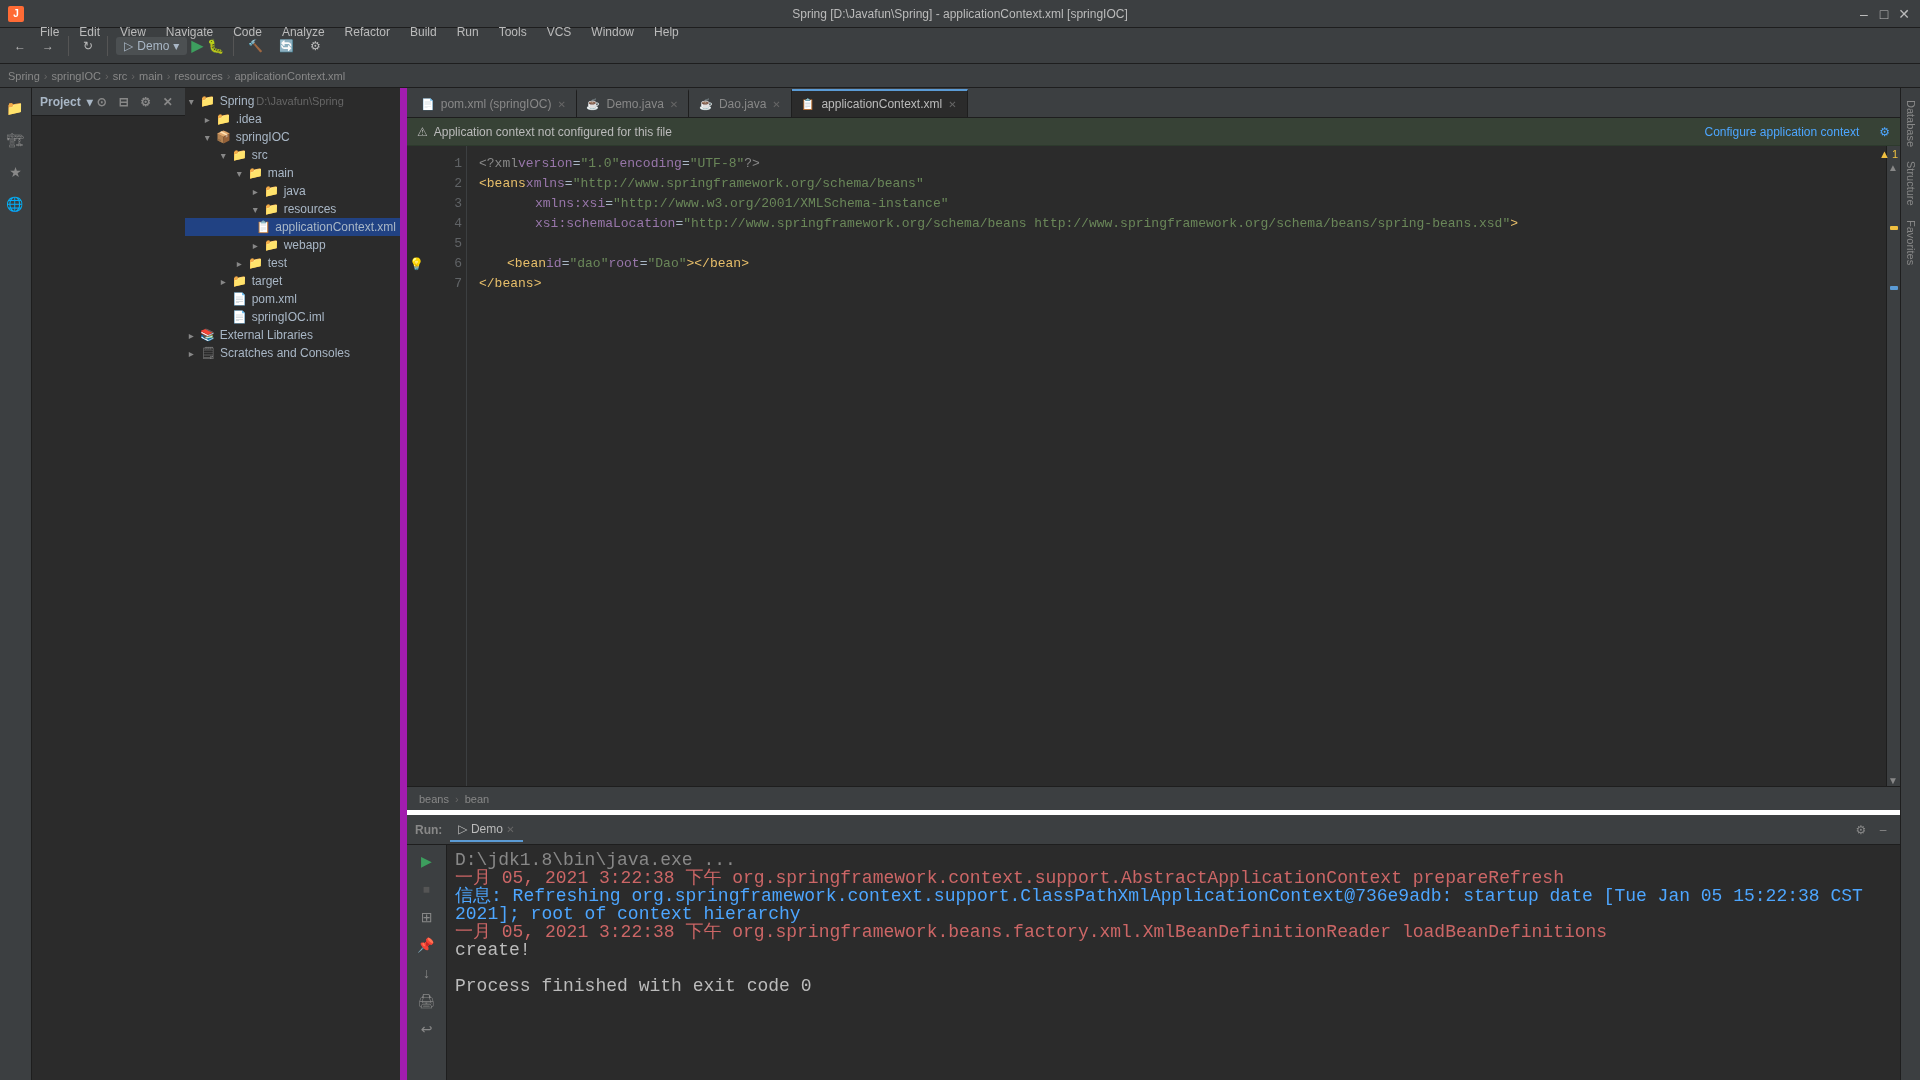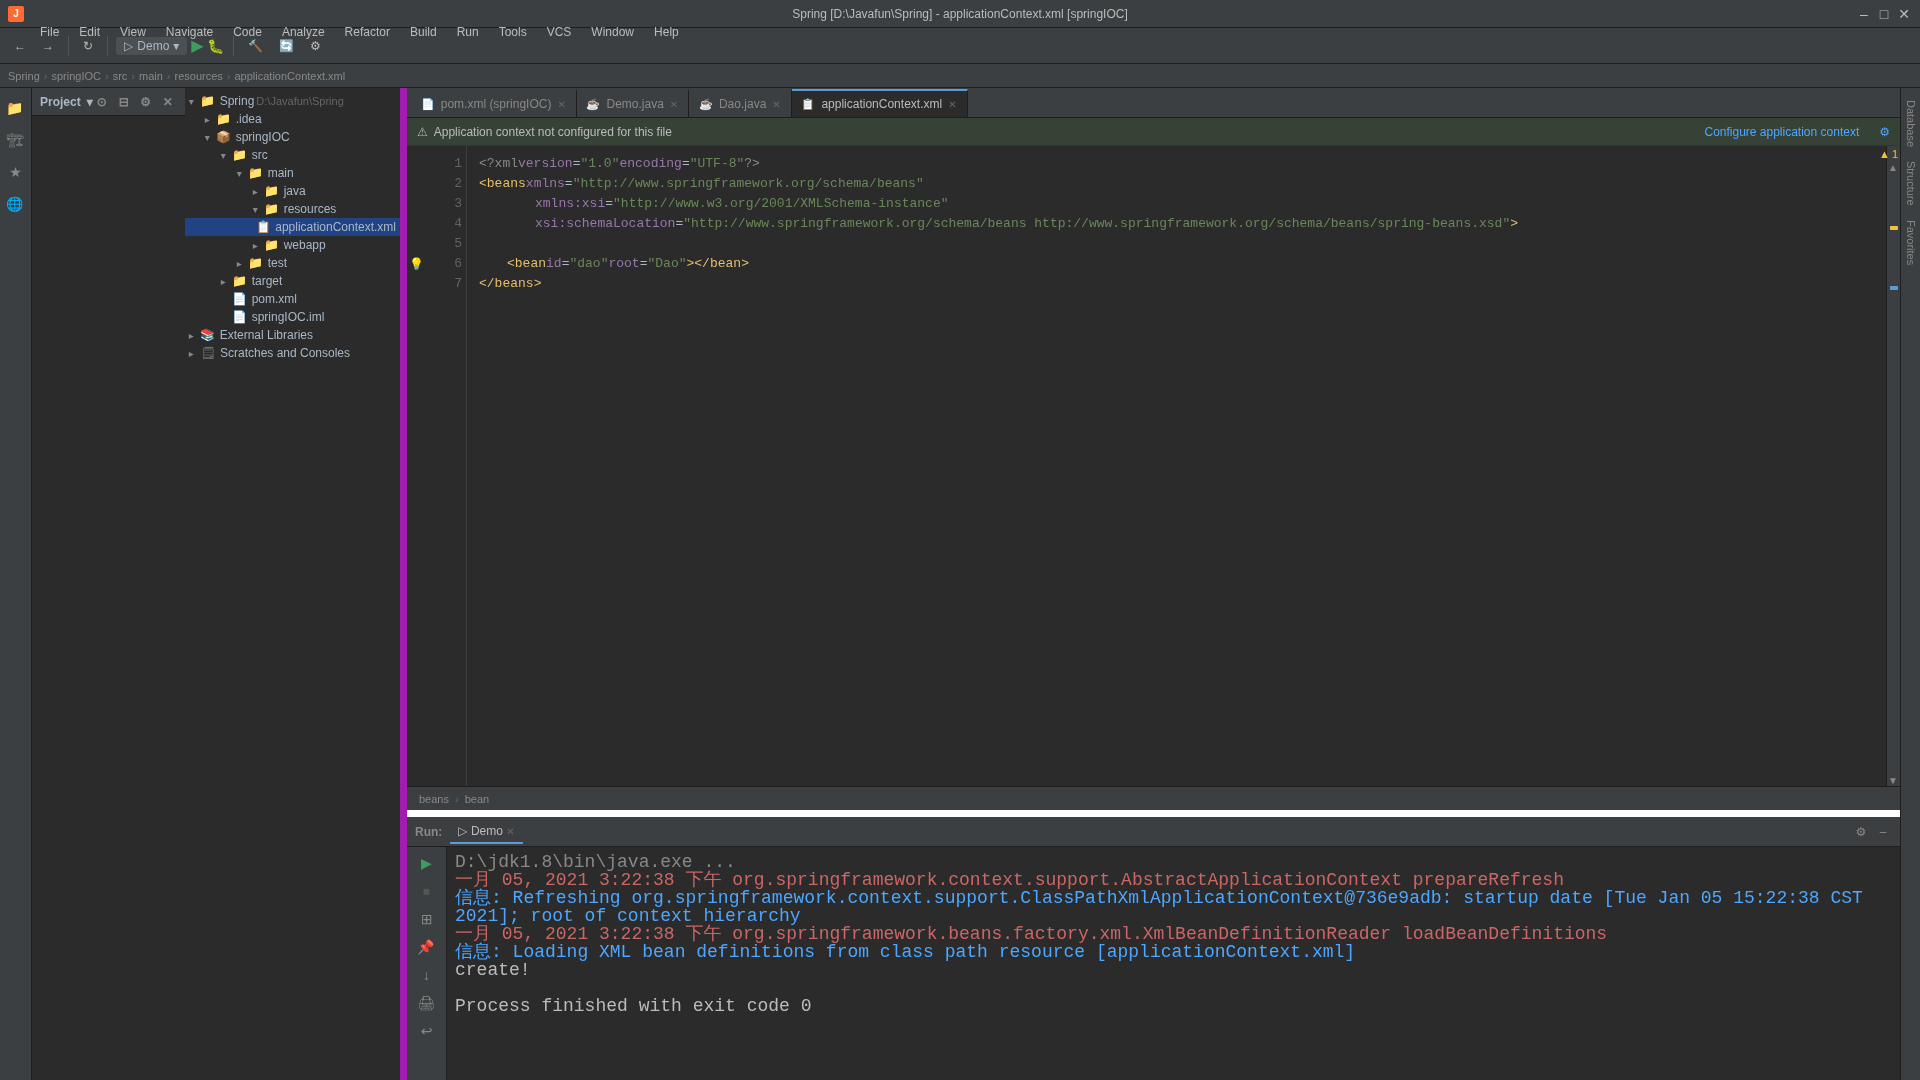--- a/index.html
+++ b/index.html
@@ -81,21 +81,21 @@
     
     #gutter { width: 20px; background: #2b2b2b; padding: 8px 0; font-size: 11px; line-height: 20px; }
 
     
     #breadcrumb-bottom { height: 24px; background: #3c3f41; display: flex; align-items: center; padding: 0 12px; gap: 6px; font-size: 11px; color: #888; border-top: 1px solid #1e1e1e; }
 
     
     #scrollbar-right { width: 12px; background: #3c3f41; border-left: 1px solid #1e1e1e; position: relative; }
 
     
-    #run-panel { height: 270px; background: #2b2b2b; border-top: 7px solid #ffffff; display: flex; flex-direction: column; }
+    #run-panel { height: 270px; background: #2b2b2b; border-top: 5px solid #ffffff; display: flex; flex-direction: column; }
     #run-header { height: 30px; background: #3c3f41; display: flex; align-items: center; justify-content: space-between; padding: 0 8px; border-bottom: 1px solid #1e1e1e; }
     #run-header-left { display: flex; align-items: center; gap: 8px; }
     #run-header-right { display: flex; gap: 4px; }
     .run-tab { padding: 4px 8px; cursor: pointer; font-size: 12px; color: #888; }
     .run-tab.active { color: #bbbbbb; border-bottom: 2px solid #5b9bd5; }
     .run-tab-close { font-size: 10px; color: #666; cursor: pointer; }
 
     #run-toolbar { width: 40px; background: #3c3f41; border-right: 1px solid #1e1e1e; display: flex; flex-direction: column; align-items: center; padding: 4px 0; gap: 4px; }
     .run-tool-btn { width: 24px; height: 24px; display: flex; align-items: center; justify-content: center; cursor: pointer; color: #888; font-size: 14px; border-radius: 2px; }
     .run-tool-btn.green { color: #3d9e5e; }
@@ -474,21 +474,20 @@
             <div class="run-tool-btn">↓</div>
             <div class="run-tool-btn">🖨</div>
             <div class="run-tool-btn">↩</div>
           </div>
 
           <div id="run-output">
             <div class="run-gray">D:\jdk1.8\bin\java.exe ...</div>
             <div class="run-red">一月 05, 2021 3:22:38 下午 org.springframework.context.support.AbstractApplicationContext prepareRefresh</div>
             <div class="run-info">信息: Refreshing org.springframework.context.support.ClassPathXmlApplicationContext@736e9adb: startup date [Tue Jan 05 15:22:38 CST 2021]; root of context hierarchy</div>
             <div class="run-red">一月 05, 2021 3:22:38 下午 org.springframework.beans.factory.xml.XmlBeanDefinitionReader loadBeanDefinitions</div>
-            <div class="run-info">信息: Loading XML bean definitions from class path resource [applicationContext.xml]</div>
             <div class="run-white">create!</div>
             <div class="run-white">&nbsp;</div>
             <div class="run-white">Process finished with exit code 0</div>
           </div>
         </div>
       </div>
     </div>
 
   </div>
 

